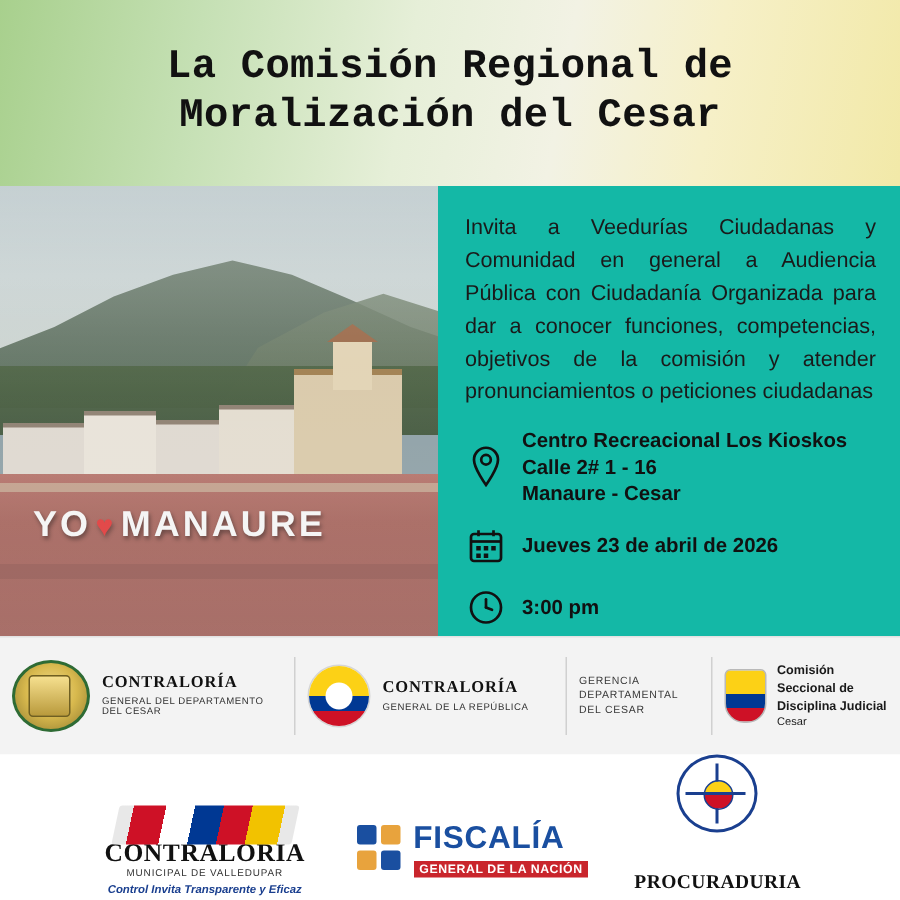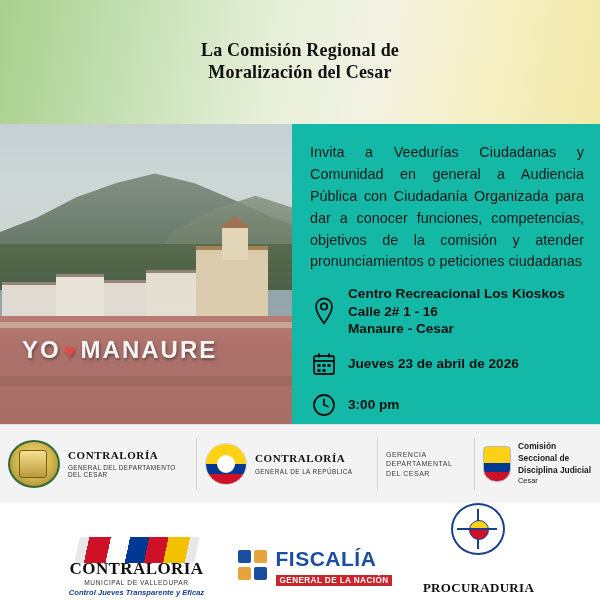--- a/index.html
+++ b/index.html
@@ -24,23 +24,23 @@
   
   .header {
     height: 124px;
     background: linear-gradient(100deg, #a8d08d 0%, #c5e0b4 22%, #e6efd8 45%, #f2f2e4 62%, #f6f0c8 78%, #f2e9a8 100%);
     display: flex;
     align-items: center;
     justify-content: center;
     flex-shrink: 0;
   }
   .header-title {
-    font-family: Liberation Serif, serif;
-    font-weight: bold;
-    font-size: 18px;
+    font-family: Liberation Mono, monospace;
+    font-weight: bold;
+    font-size: 27px;
     line-height: 1.22;
     color: #111111;
     text-align: center;
     padding: 0 34px;
     letter-spacing: 0.2px;
   }
 
   
   .middle {
     height: 300px;
@@ -568,21 +568,21 @@
       </div>
     </div>
   </div>
 
   <div class="logos2">
 
     <div class="contraloria-vdp">
       <div class="vdp-flag"></div>
       <div class="vdp-name">CONTRALORIA</div>
       <div class="vdp-sub1">MUNICIPAL DE VALLEDUPAR</div>
-      <div class="vdp-sub2">Control Jueves Transparente y Eficaz</div>
+      <div class="vdp-sub2">Control Invita Transparente y Eficaz</div>
     </div>
 
     <div class="fiscalia">
       <div class="fisc-mark">
         <span class="fm1"></span>
           <span class="fm2"></span>
           <span class="fm3"></span>
           <span class="fm4"></span>
       </div>
       <div>

